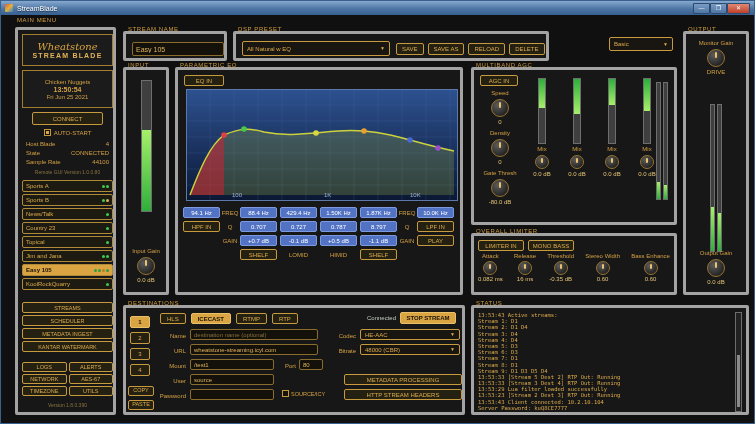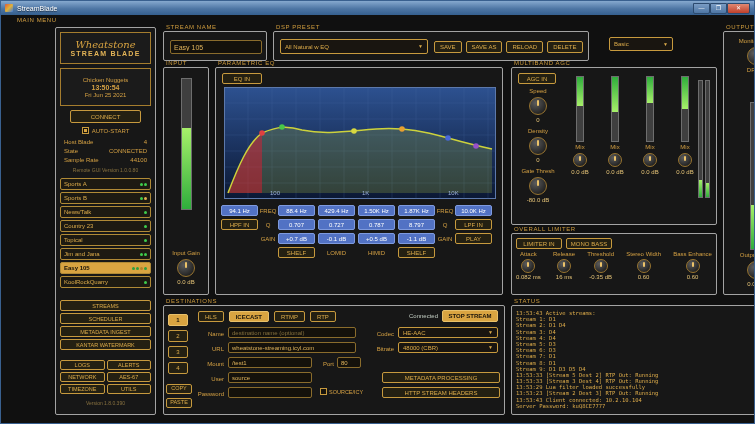--- a/index.html
+++ b/index.html
@@ -16,21 +16,21 @@
     display:flex; align-items:center; padding:0 4px; }
   .tb-icon { width:8px; height:8px; border-radius:1px; margin-right:4px;
     background:linear-gradient(135deg,#e05a3a,#e0b23a 50%,#3a7ae0); flex:none; }
   .tb-title { font-size:7px; color:#fff; text-shadow:0 1px 1px rgba(0,0,0,.6); }
   .tb-buttons { margin-left:auto; display:flex; }
   .tb-btn { width:17px; height:11px; display:flex; align-items:center; justify-content:center;
     font-size:6px; line-height:1; color:#fff; background:linear-gradient(#7a9cc4,#4e76a4);
     border:1px solid #2c4a6e; border-radius:0 0 2px 2px; }
   .tb-btn.close { width:23px; background:linear-gradient(#e08872,#bf3f2a); }
   
-  .panel { position:absolute; border:1px solid #a3a3a3; border-radius:2px; background:#171717;margin-left:40px; }
+  .panel { position:absolute; border:3px solid #a3a3a3; border-radius:2px; background:#171717; }
   .plabel { position:absolute; top:-9px; left:2px; font-size:6px; line-height:8px;
     letter-spacing:.6px; color:#cf9c3d; white-space:nowrap; }
   .btn { background:#242012; border:1px solid #c79a3e; border-radius:2px; color:#dcab4a;
     font-size:6px; line-height:1; display:flex; align-items:center; justify-content:center;
     white-space:nowrap; }
   .btn.active { background:#d9a441; border-color:#e8c06a; color:#17120a; font-weight:bold; }
   .vbtn { background:#5272c4; border:1px solid #7e9ade; border-radius:2px; color:#fff;
     font-size:6px; display:flex; align-items:center; justify-content:center; white-space:nowrap; }
   .glbl { font-size:6px; color:#d4a043; display:flex; align-items:center; justify-content:center; }
   .select { background:#191510; border:1px solid #c79a3e; border-radius:2px; color:#dcab4a;

